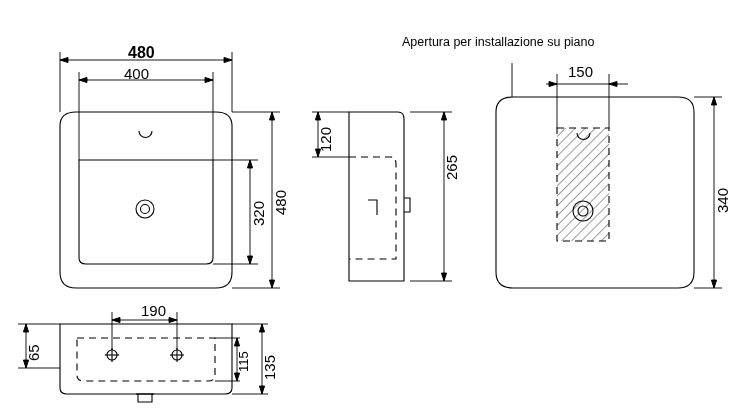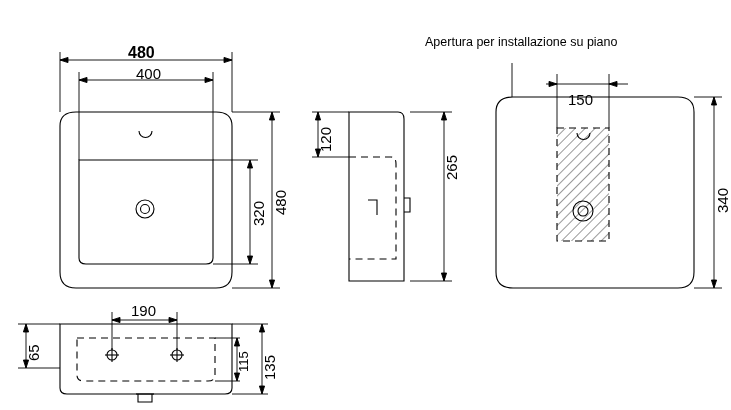--- a/index.html
+++ b/index.html
@@ -28,21 +28,20 @@
   .lbl.vert {
     transform-origin: 0 0;
     transform: rotate(-90deg);
   }
   .note {
     position: absolute;
     font-size: 12.5px;
     color: #000000;
     white-space: nowrap;
     line-height: 1.35;
-    margin-left: 23px;
   }
   svg {
     position: absolute;
     left: 0;
     top: 0;
     width: 731px;
     height: 410px;
   }
 </style>
 </head>
@@ -220,28 +219,28 @@
       </g>
 
     </g>
   </svg>
 
   <div class="note" style="left:402px; top:34px;">
     <div>Apertura per installazione su piano</div>
   </div>
 
   <div class="lbl" style="left:128px; top:44px; font-size:16px; font-weight:600;">480</div>
-  <div class="lbl" style="left:124px; top:65px; font-size:15px;margin-left:12px;">400</div>
+  <div class="lbl" style="left:124px; top:65px; font-size:15px;">400</div>
   <div class="lbl vert" style="left:272px; top:215px; font-size:15px;">480</div>
   <div class="lbl vert" style="left:250px; top:226px; font-size:15px;">320</div>
 
   <div class="lbl vert" style="left:317px; top:152px; font-size:15px;">120</div>
   <div class="lbl vert" style="left:443px; top:180px; font-size:15px;">265</div>
 
-  <div class="lbl" style="left:568px; top:63px; font-size:15px;margin-top:28px;">150</div>
+  <div class="lbl" style="left:568px; top:63px; font-size:15px;">150</div>
   <div class="lbl vert" style="left:714px; top:213px; font-size:15px;">340</div>
 
-  <div class="lbl" style="left:131px; top:302px; font-size:15px;">190</div>
+  <div class="lbl" style="left:141px; top:302px; font-size:15px;">190</div>
   <div class="lbl vert" style="left:25px; top:361px; font-size:15px;">65</div>
   <div class="lbl vert" style="left:237px; top:372px; font-size:13px;">115</div>
   <div class="lbl vert" style="left:261px; top:380px; font-size:15px;">135</div>
 
 </div>
 
 </body></html>

